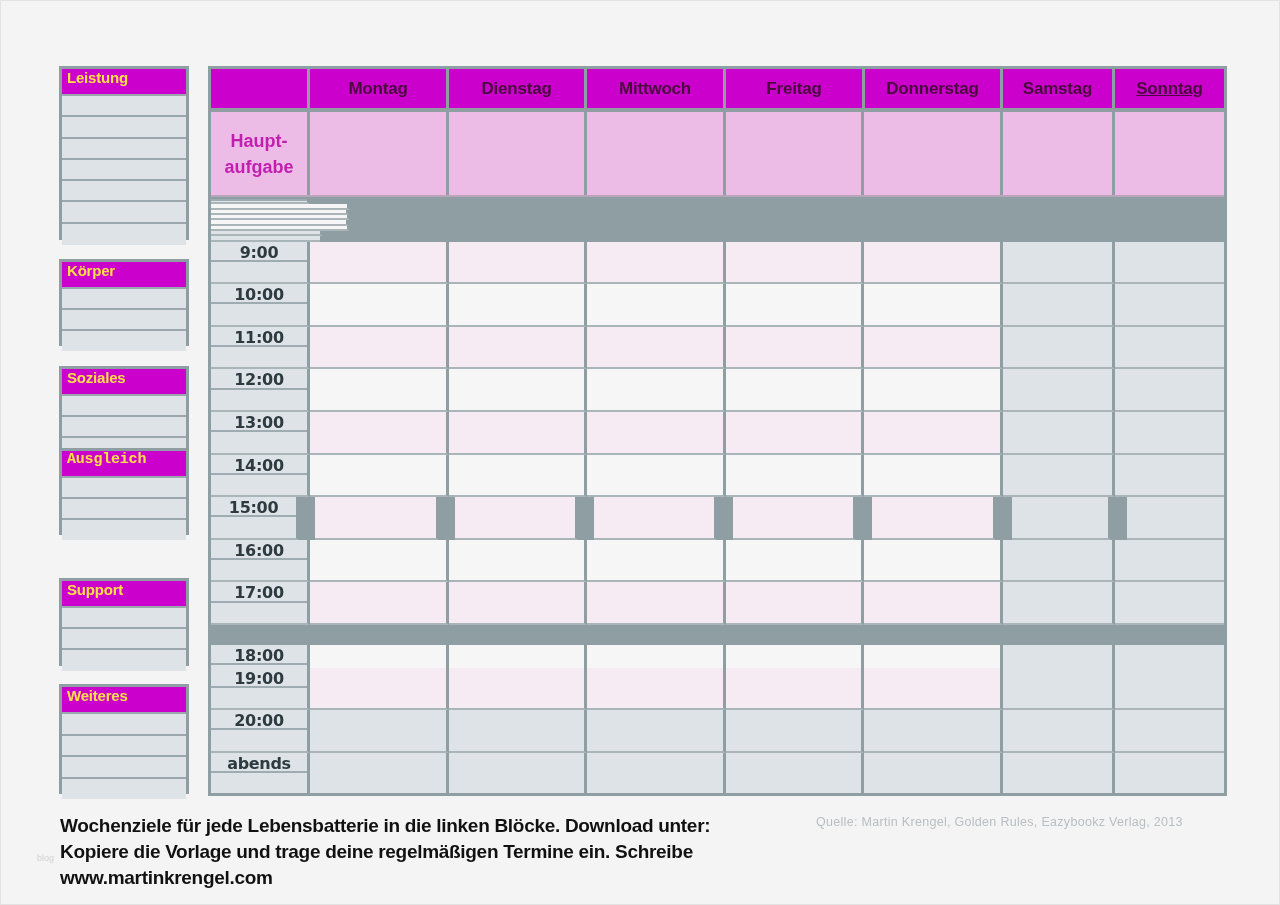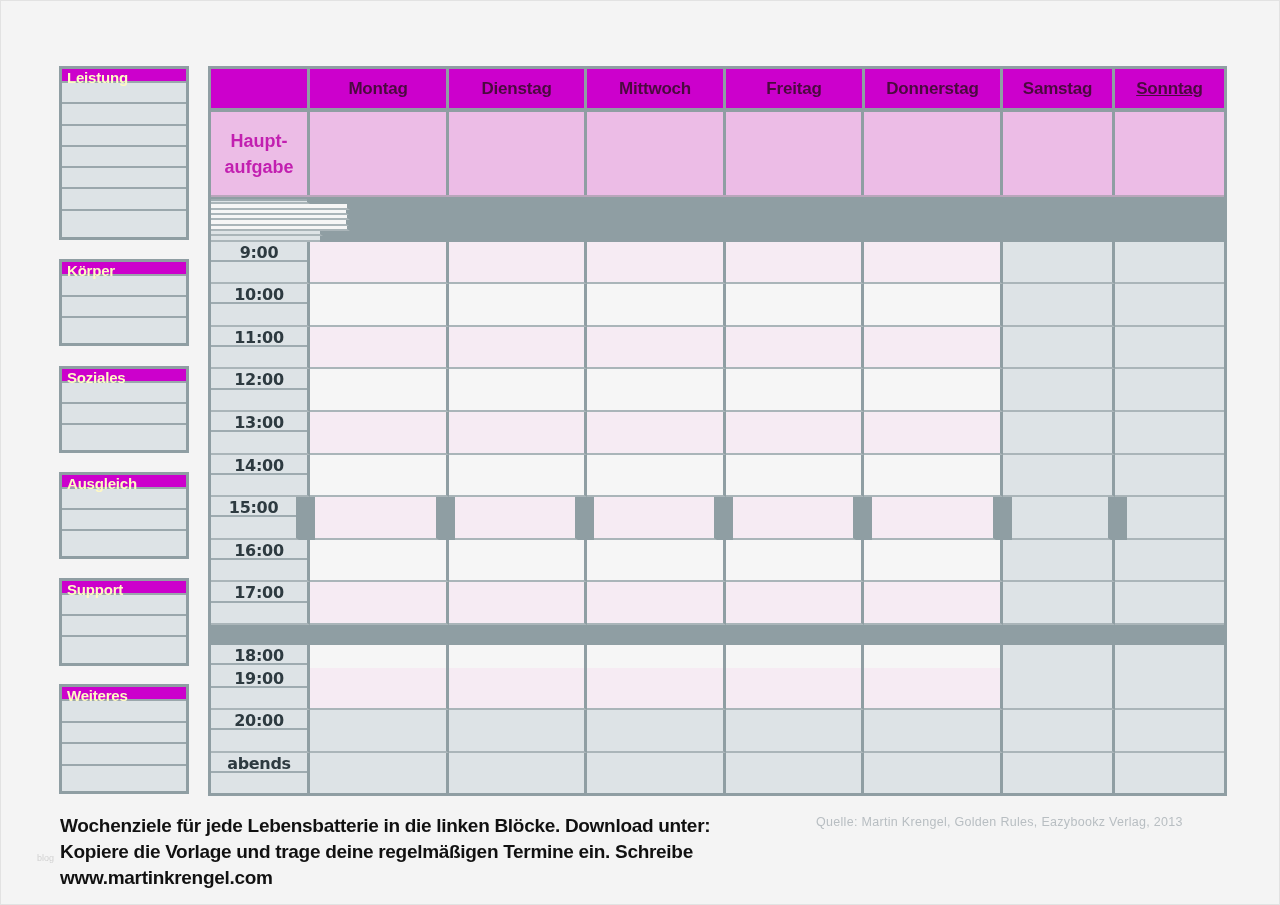--- a/index.html
+++ b/index.html
@@ -3,21 +3,21 @@
 <meta charset="utf-8">
 <style>
   * { box-sizing: border-box; margin: 0; padding: 0; }
   html, body { width: 1280px; height: 905px; background: #f4f4f4; overflow: hidden; }
   body { position: relative; font-family: "Liberation Sans", "DejaVu Sans", sans-serif; }
 
   .frame { position: absolute; left: 0; top: 0; width: 1280px; height: 905px; border: 1px solid #e2e2e2; }
 
   
   .block { position: absolute; left: 59px; width: 130px; border: 3px solid #8f9ea3; background: #dde3e6; }
-  .block-head { height: 14px; background: #cc00cc; color: #fef9c3; font-weight: bold; font-size: 15px; line-height: 18px; padding-left: 5px; letter-spacing: -0.2px; border-bottom: 2px solid #9aa7ac; }
+  .block-head { height: 27px; background: #cc00cc; color: #fde047; font-weight: bold; font-size: 15px; line-height: 18px; padding-left: 5px; letter-spacing: -0.2px; border-bottom: 2px solid #9aa7ac; }
   .block-line { border-bottom: 2px solid #9aa7ac; background: #dde3e6; }
   .block-line:last-child { border-bottom: none; }
 
   
   .grid { position: absolute; left: 208px; top: 66px; width: 1019px; height: 730px; border: 3px solid #8f9ea3; background: #8f9ea3; }
   .row { position: absolute; left: 0; width: 1013px; display: flex; }
   .cell { position: relative; height: 100%; border-right: 3px solid #8f9ea3; overflow: hidden; }
   .cell:last-child { border-right: none; text-decoration: underline; }
 
   .hdr .cell { background: #cc00cc; color: #4a0a3e; font-weight: bold; font-size: 17px; text-align: center; line-height: 40px; letter-spacing: -0.2px; }
@@ -69,21 +69,21 @@
   <div class="block-line" style="height:20px"></div>
 </div>
 
 <div class="block" style="top:366px;height:87px;">
   <div class="block-head">Soziales</div>
   <div class="block-line" style="height:21px"></div>
   <div class="block-line" style="height:21px"></div>
   <div class="block-line" style="height:20px"></div>
 </div>
 
-<div class="block" style="top:472px;height:87px;">
+<div class="block" style="top:448px;height:87px;font-family:Liberation Mono, monospace;">
   <div class="block-head">Ausgleich</div>
   <div class="block-line" style="height:21px"></div>
   <div class="block-line" style="height:21px"></div>
   <div class="block-line" style="height:20px"></div>
 </div>
 
 <div class="block" style="top:578px;height:88px;">
   <div class="block-head">Support</div>
   <div class="block-line" style="height:21px"></div>
   <div class="block-line" style="height:21px"></div>

